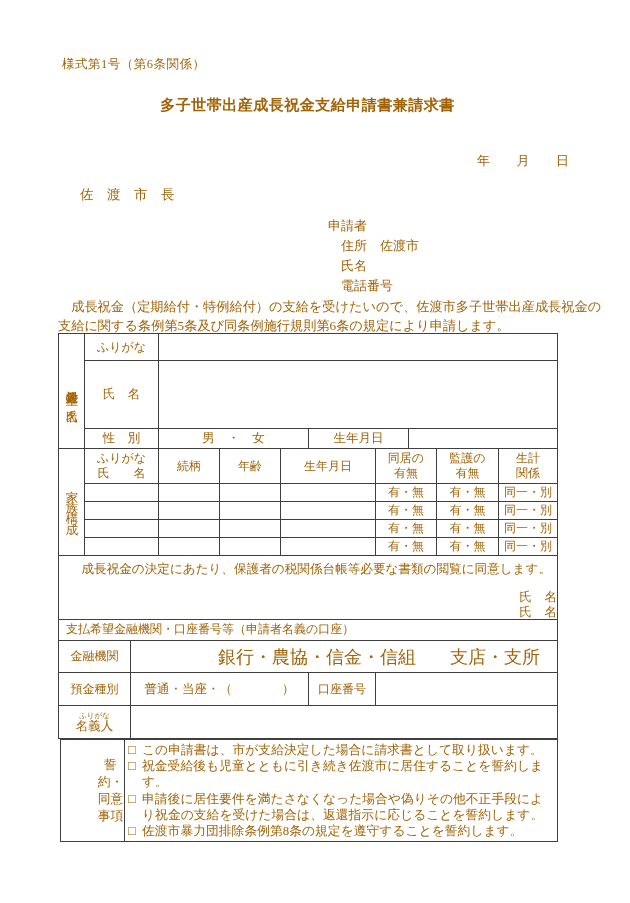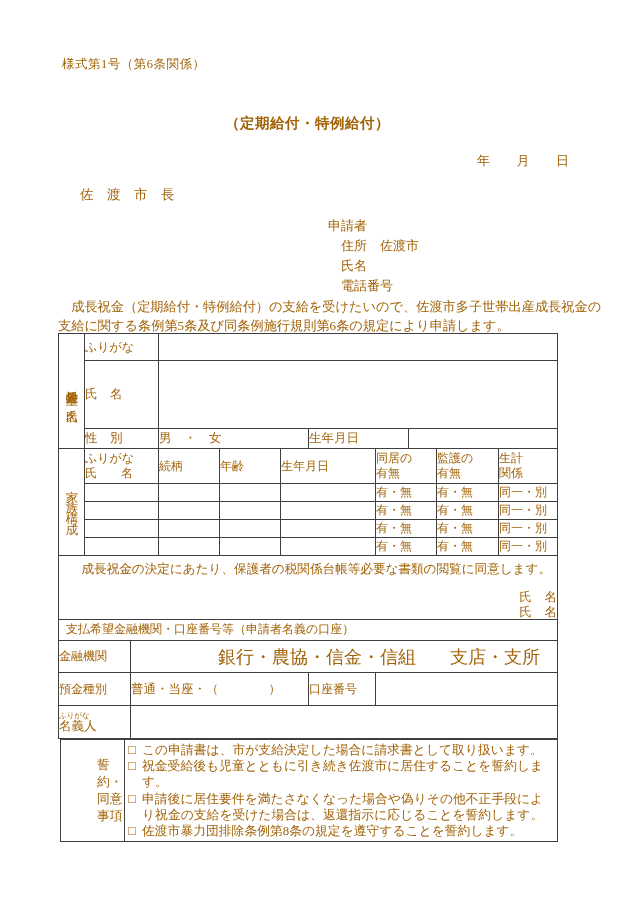--- a/index.html
+++ b/index.html
@@ -18,21 +18,21 @@
                  font-size:14.5px; font-weight:bold; letter-spacing:.5px; }
   .date-line { position:absolute; left:477px; top:152px; width:92px; display:flex;
                justify-content:space-between; font-size:13px; }
   .addressee { position:absolute; left:80px; top:186px; font-size:13.5px; }
   .applicant { position:absolute; left:328px; top:216px; font-size:13px; line-height:20px; }
   .applicant .indent { padding-left:13px; }
   .intro { position:absolute; left:58px; top:297px; width:505px; font-size:13.2px;
            line-height:19px; white-space:nowrap; }
 
   table { border-collapse:collapse; table-layout:fixed; }
-  td { border:1px solid #3f3f3f; padding:0; font-size:12.5px; 
+  td { border:1px solid #3f3f3f; padding:0; font-size:12.5px; text-align:center;
        vertical-align:middle; overflow:hidden; }
 
   .main-table { position:absolute; left:58px; top:333px; width:500px; }
   .pledge-table { position:absolute; left:60px; top:739px; width:497px; }
 
   .side-label div { writing-mode:vertical-rl; text-orientation:upright;
                     margin:0 auto; font-size:12.5px; }
   .side-child div { letter-spacing:1px; }
   .side-family div { letter-spacing:11px; }
 
@@ -57,21 +57,21 @@
   .pledge-item .cb { flex:0 0 14px; }
   .pledge-item .txt { flex:1; }
 </style>
 </head>
 <body>
 
 <div class="page">
 
   <div class="form-number">様式第1号（第6条関係）</div>
 
-  <div class="doc-subtitle gothic">（定期給付・特例給付）</div>
+  <div class="doc-title gothic">多子世帯出産成長祝金支給申請書兼請求書</div>
 
   <div class="date-line">
     <span>年</span>
     <span>月</span>
     <span>日</span>
   </div>
 
   <div class="addressee">佐　渡　市　長</div>
 
   <div class="applicant">

